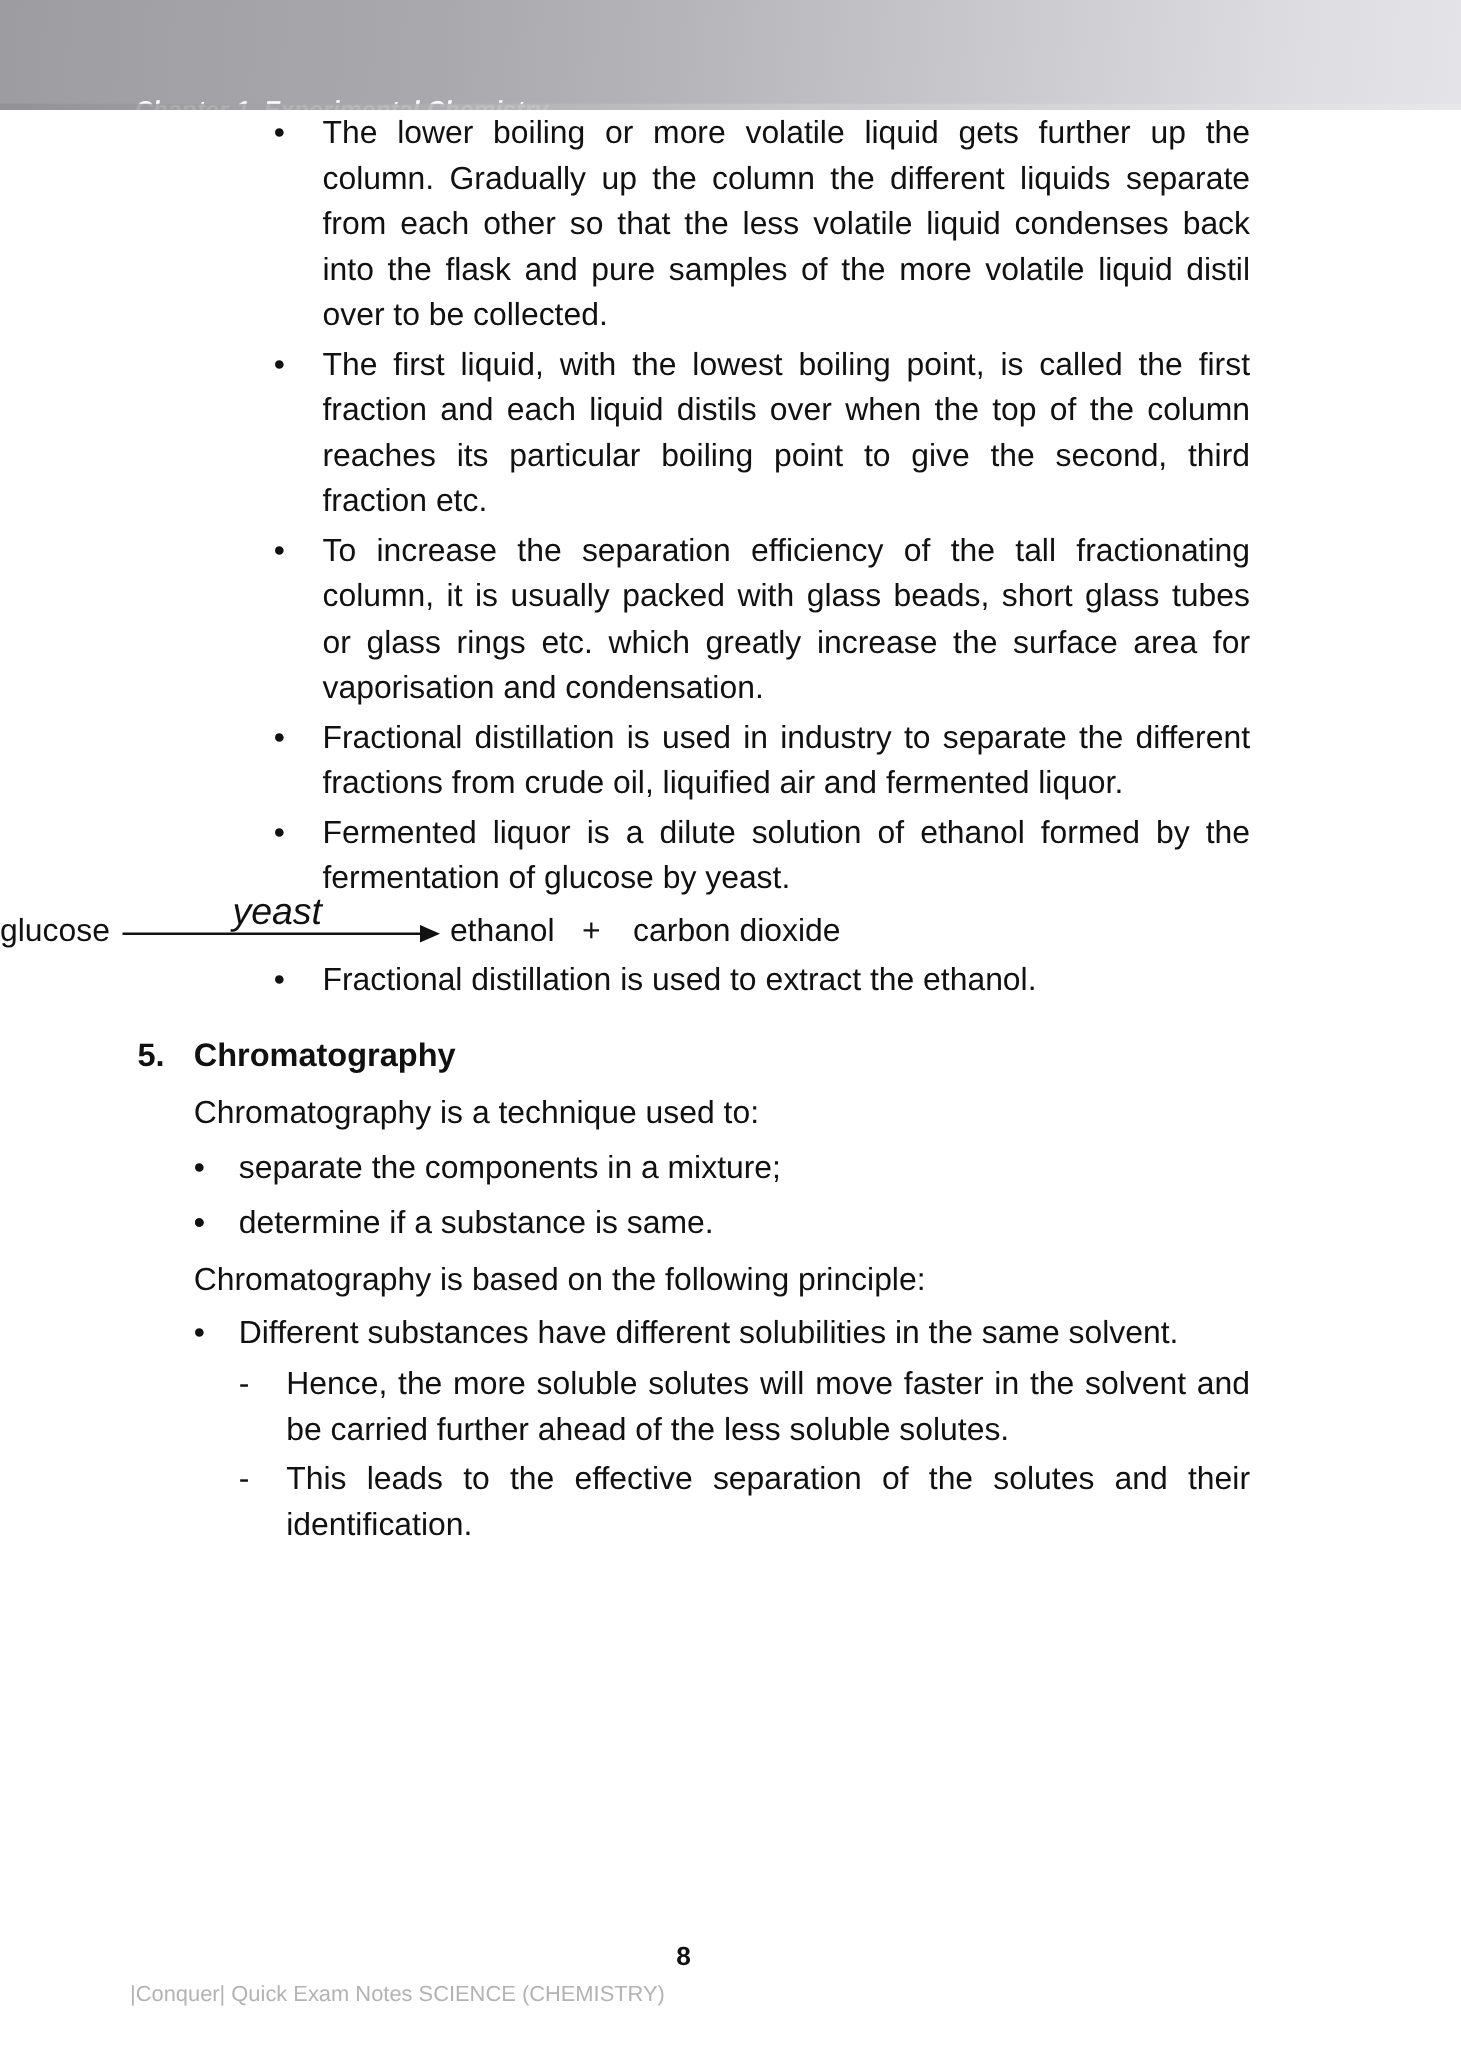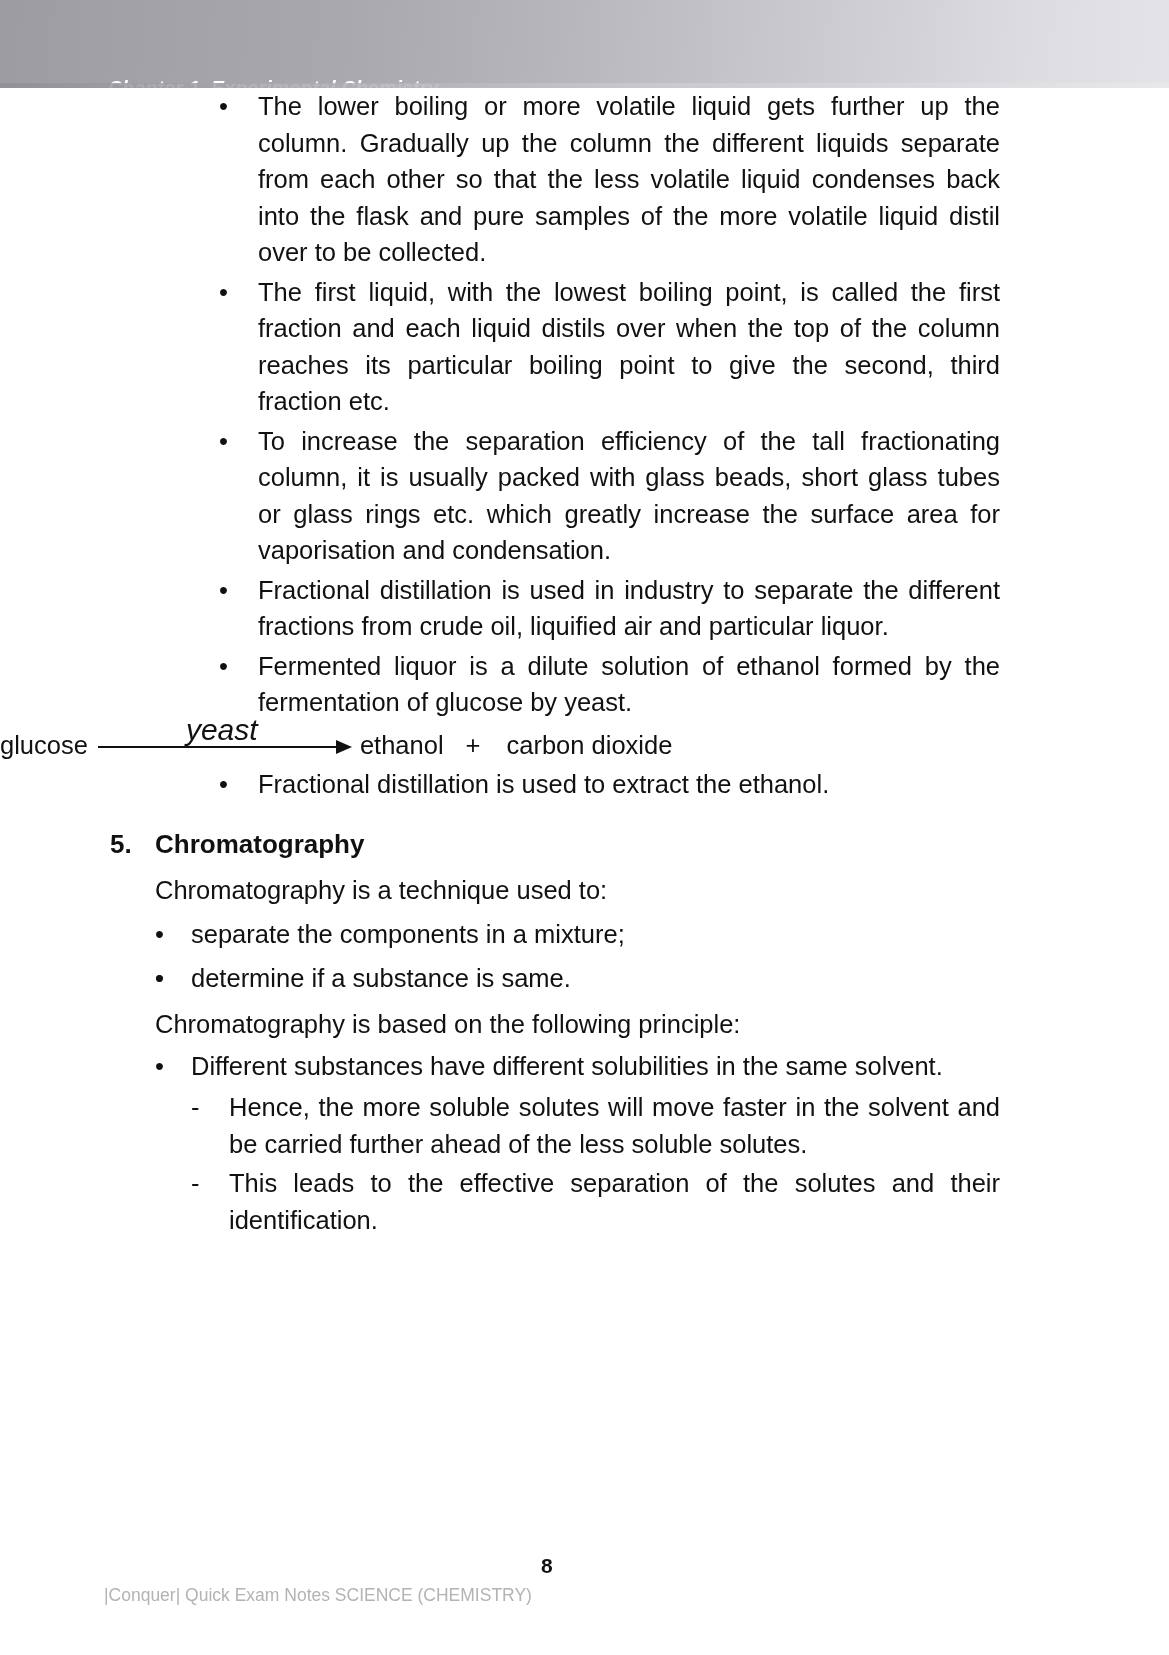--- a/index.html
+++ b/index.html
@@ -253,21 +253,21 @@
       <span>The first liquid, with the lowest boiling point, is called the first fraction and each liquid distils over when the top of the column reaches its particular boiling point to give the second, third fraction etc.</span>
     </li>
 
     <li class="lvl-deep">
       <span class="marker">•</span>
       <span>To increase the separation efficiency of the tall fractionating column, it is usually packed with glass beads, short glass tubes or glass rings etc. which greatly increase the surface area for vaporisation and condensation.</span>
     </li>
 
     <li class="lvl-deep">
       <span class="marker">•</span>
-      <span>Fractional distillation is used in industry to separate the different fractions from crude oil, liquified air and particular liquor.</span>
+      <span>Fractional distillation is used in industry to separate the different fractions from crude oil, liquified air and fermented liquor.</span>
     </li>
 
     <li class="lvl-deep">
       <span class="marker">•</span>
       <span>Fermented liquor is a dilute solution of ethanol formed by the fermentation of glucose by yeast.</span>
     </li>
   </ul>
 
   <div class="equation-row">
     <span class="eq-term">glucose</span>

